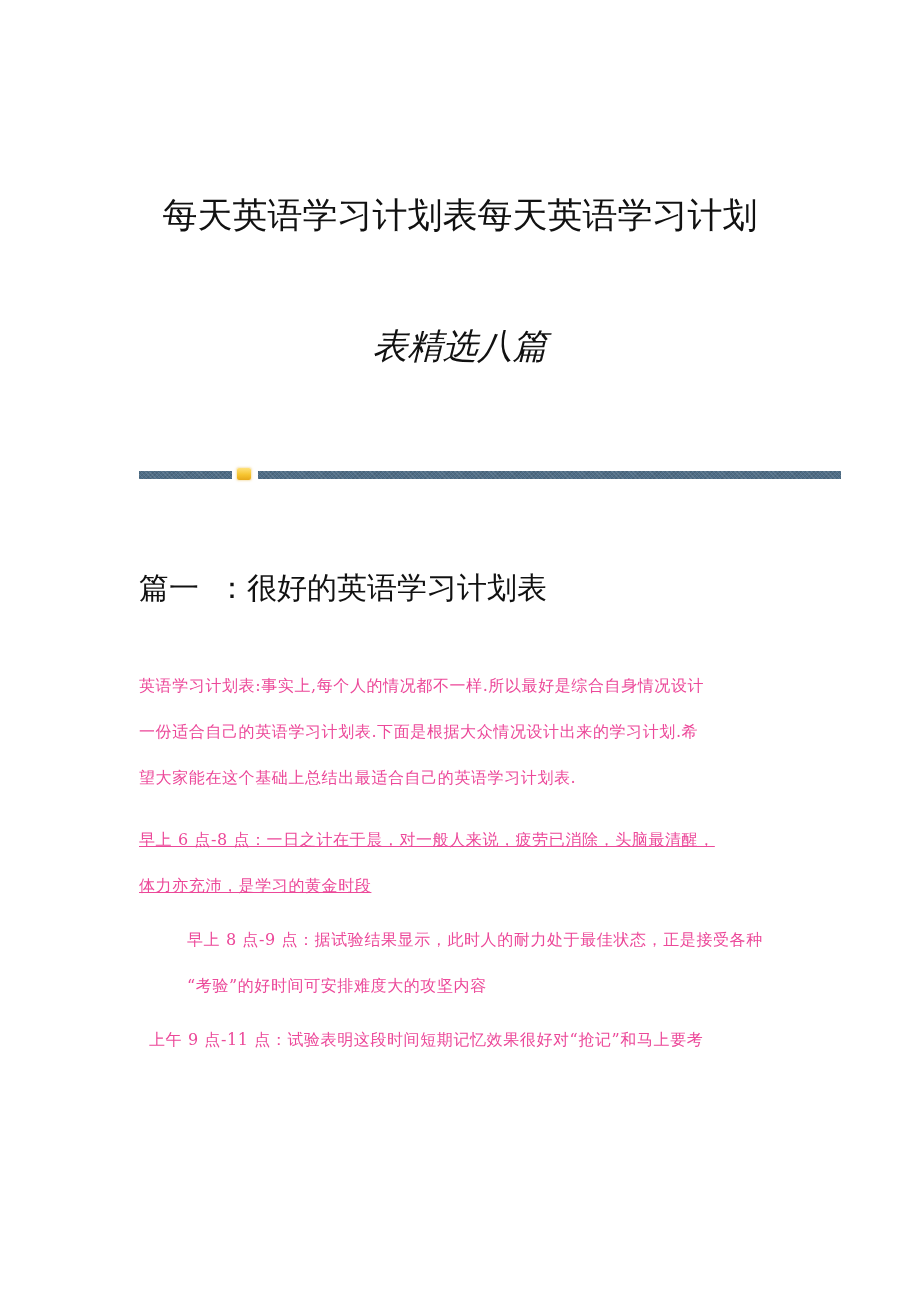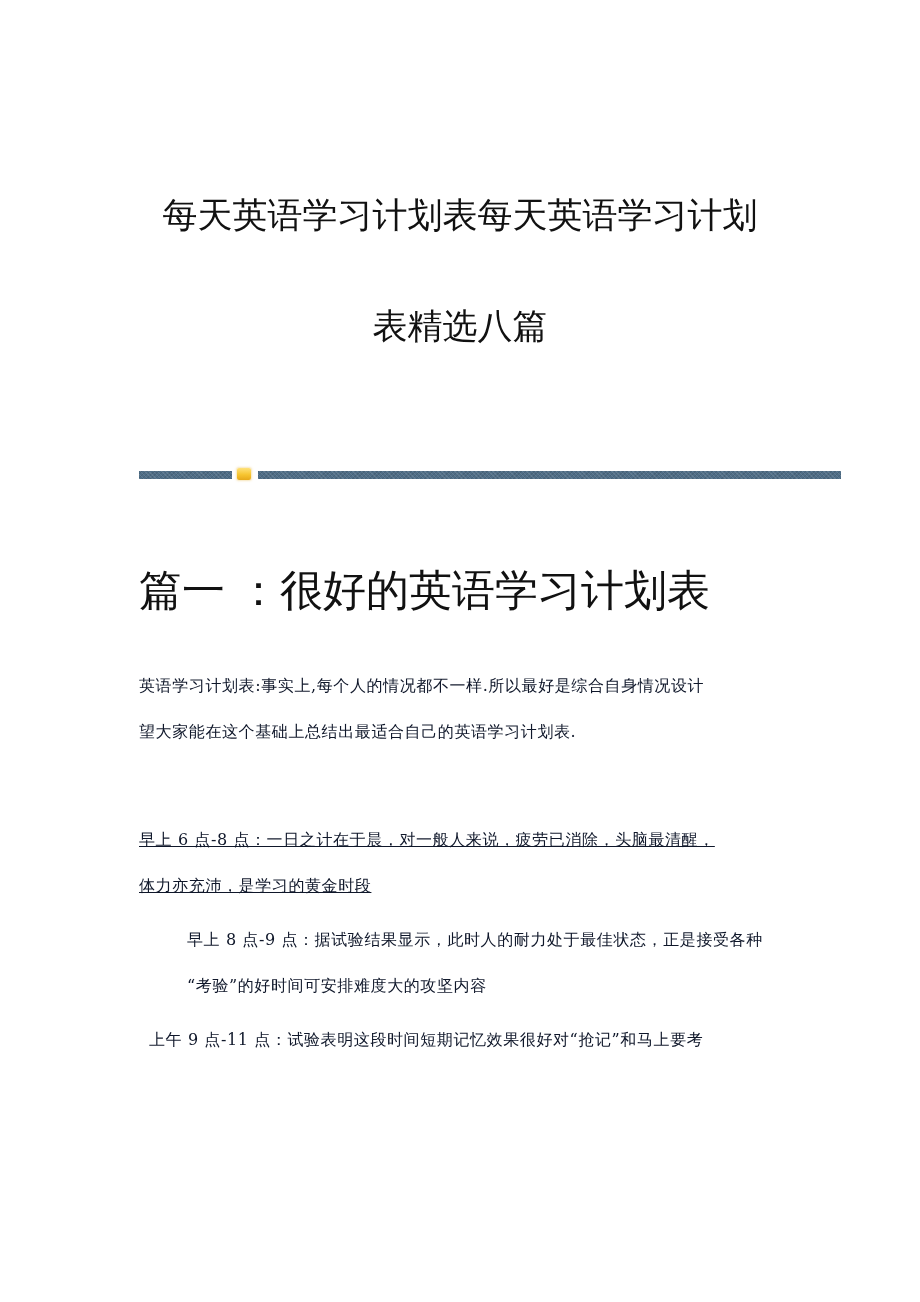--- a/index.html
+++ b/index.html
@@ -26,21 +26,21 @@
     left: 0;
     width: 920px;
     text-align: center;
     font-family: "DejaVu Sans", "Liberation Sans", sans-serif;
     font-size: 35px;
     line-height: 44px;
     color: #111;
     letter-spacing: 0px;
   }
   .title-line.l1 { top: 193px; }
-  .title-line.l2 { top: 304px; }
+  .title-line.l2 { top: 324px; font-style: italic; }
 
   .divider {
     position: absolute;
     top: 471px;
     height: 8px;
     background-color: #4f6d86;
     background-image:
       repeating-linear-gradient(45deg, rgba(255,255,255,0.10) 0 1px, transparent 1px 3px),
       repeating-linear-gradient(-45deg, rgba(0,0,0,0.10) 0 1px, transparent 1px 3px);
   }
@@ -54,35 +54,35 @@
     height: 12px;
     border-radius: 2px;
     background: linear-gradient(180deg, #ffe27a 0%, #f7c531 55%, #e7a91a 100%);
     box-shadow: 0 0 2px 1px rgba(230,180,60,0.35);
   }
 
   .section-heading {
     position: absolute;
     left: 139px;
     top: 567px;
-    font-family: Liberation Sans, sans-serif;
-    font-size: 43px;
+    font-family: Liberation Mono, monospace;
+    font-size: 30px;
     line-height: 46px;
     color: #111;
     white-space: nowrap;
   }
 
   .para {
     position: absolute;
     left: 139px;
     width: 650px;
     font-family: "DejaVu Serif", "Liberation Serif", serif;
     font-size: 16px;
     line-height: 46px;
-    color: #0f172a;
+    color: #ec4899;
     letter-spacing: 0.6px;
   }
   .para .line { display: block; white-space: nowrap; height: 46px; }
   .p1 { top: 663px; }
   .p2 { top: 817px; text-decoration: underline; }
   .p3 { top: 917px; margin-left: 48px; }
   .p4 { top: 1017px; margin-left: 10px; }
 </style>
 </head>
 <body>
@@ -93,20 +93,21 @@
   <div class="title-line l2">表精选八篇</div>
 
   <div class="divider left"></div>
   <div class="ornament"></div>
   <div class="divider right"></div>
 
   <div class="section-heading">篇一 ：很好的英语学习计划表</div>
 
   <div class="para p1">
     <span class="line">英语学习计划表:事实上,每个人的情况都不一样.所以最好是综合自身情况设计</span>
+    <span class="line">一份适合自己的英语学习计划表.下面是根据大众情况设计出来的学习计划.希</span>
     <span class="line">望大家能在这个基础上总结出最适合自己的英语学习计划表.</span>
   </div>
 
   <div class="para p2">
     <span class="line">早上 6 点-8 点：一日之计在于晨，对一般人来说，疲劳已消除，头脑最清醒，</span>
     <span class="line">体力亦充沛，是学习的黄金时段</span>
   </div>
 
   <div class="para p3">
     <span class="line">早上 8 点-9 点：据试验结果显示，此时人的耐力处于最佳状态，正是接受各种</span>

